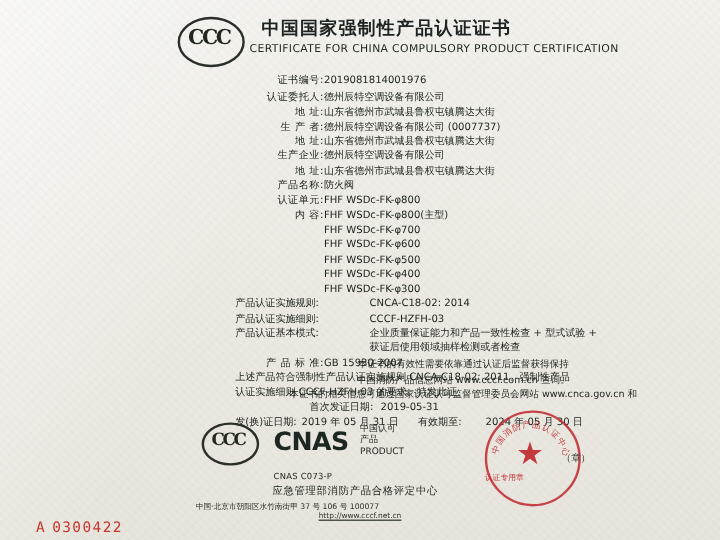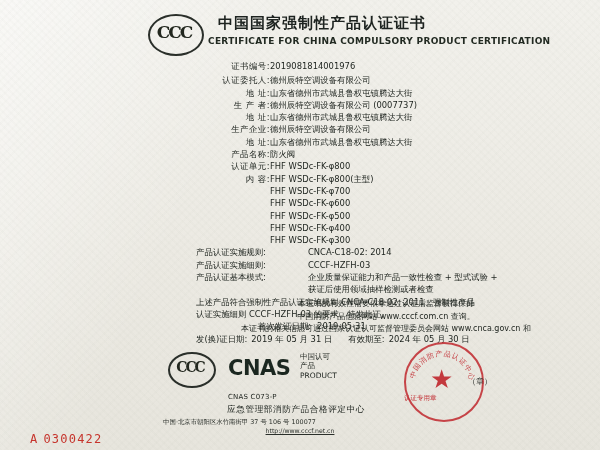--- a/index.html
+++ b/index.html
@@ -39,21 +39,21 @@
     font-family:"DejaVu Serif","Liberation Serif",serif;
     font-weight:bold;font-size:17px;letter-spacing:-2px;color:#23281f;
   }
   .title-cn{
     position:absolute;left:218px;top:14px;
     font-family:"DejaVu Sans","Liberation Sans",sans-serif;
     font-size:15px;font-weight:bold;color:#1d2320;letter-spacing:1px;
   }
   .title-en{
     position:absolute;left:208px;top:36px;
-    font-size:9px;font-weight:bold;color:#222a22;letter-spacing:0.3px;
+    font-size:9px;font-weight:normal;color:#222a22;letter-spacing:0.3px;
   }
 
   
   .body{
     position:absolute;left:196px;top:60px;width:372px;
     font-size:8.4px;line-height:12.3px;color:#1b211c;
     font-family:"DejaVu Sans","Liberation Sans",sans-serif;
   }
   .row{display:flex;align-items:flex-start;white-space:nowrap;}
   .lbl{width:74px;flex:0 0 74px;letter-spacing:0.5px;text-align:right;}
@@ -210,32 +210,36 @@
     <div class="row">
       <span class="wide-lbl">产品认证实施细则:</span>
       <span class="val">CCCF-HZFH-03</span>
     </div>
     <div class="row">
       <span class="wide-lbl">产品认证基本模式:</span>
       <span class="val">企业质量保证能力和产品一致性检查 + 型式试验 +</span>
     </div>
     <div style="padding-left:112px;">获证后使用领域抽样检测或者检查</div>
 
+    <div class="row">
+      <span class="lbl">产  品  标  准:</span>
+      <span class="val">GB 15930-2007</span>
+    </div>
 
     <div>上述产品符合强制性产品认证实施规则 CNCA-C18-02: 2011、强制性产品</div>
     <div>认证实施细则 CCCF-HZFH-03 的要求。特发此证。</div>
 
     <div class="row" style="padding-left:62px;">
       <span style="flex:0 0 auto;margin-right:6px;">首次发证日期:</span>
       <span>2019-05-31</span>
     </div>
     <div class="row">
       <span style="flex:0 0 auto;margin-right:4px;">发(换)证日期:</span>
       <span style="flex:0 0 auto;margin-right:16px;">2019 年 05 月 31 日</span>
-      <span style="flex:0 0 auto;margin-right:4px;">有效期至:</span>
+      <span style="flex:0 0 auto;margin-right:20px;">有效期至:</span>
       <span>2024 年 05 月 30 日</span>
     </div>
 
   </div>
 
   <div class="notes">
     <div>本证书的有效性需要依靠通过认证后监督获得保持</div>
     <div>中国消防产品信息网站 www.cccf.com.cn 查询。</div>
     <div>本证书的相关信息可通过国家认证认可监督管理委员会网站 www.cnca.gov.cn 和</div>
   </div>

